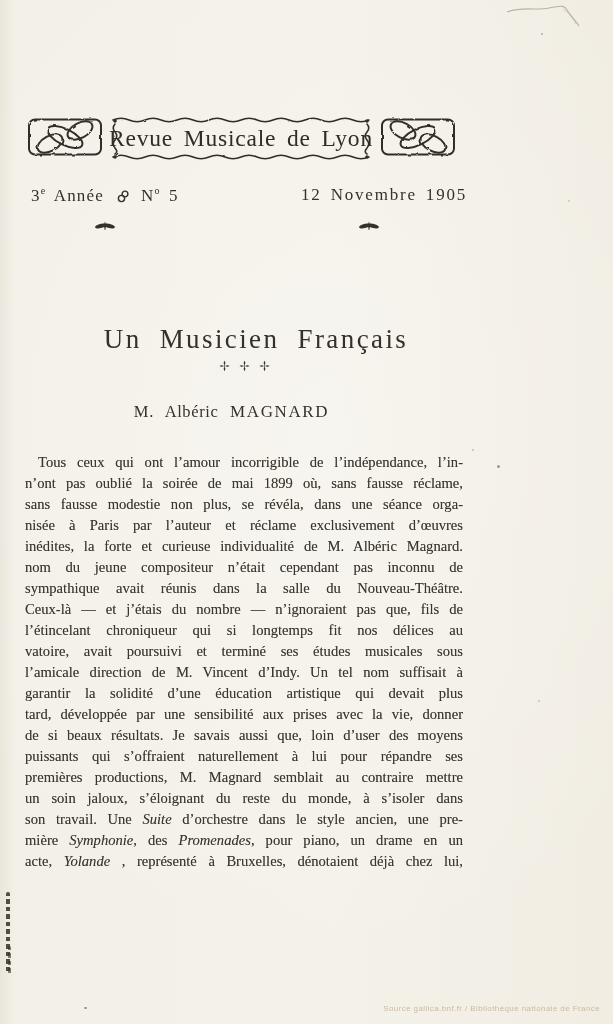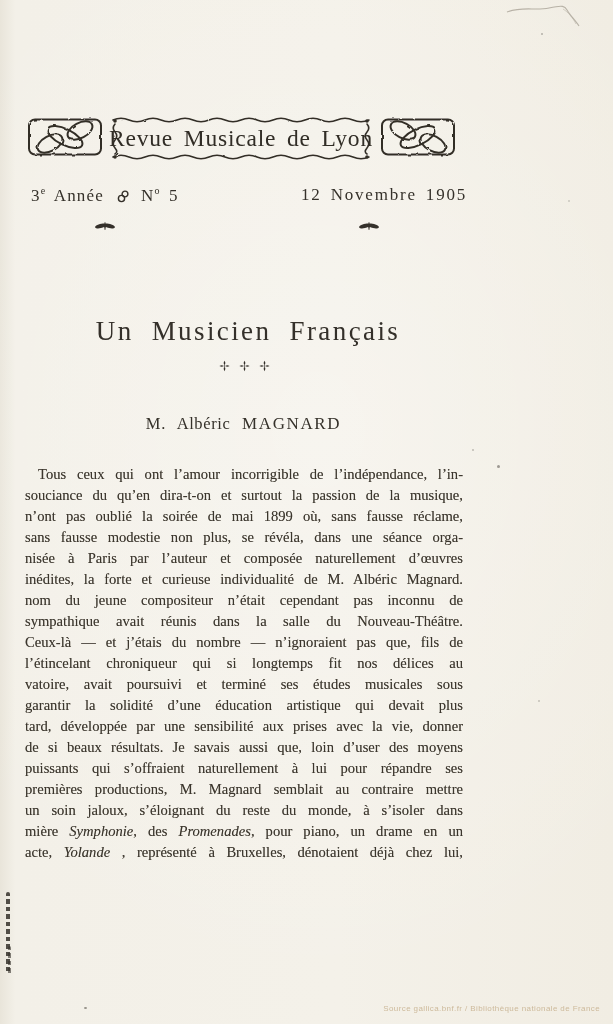--- a/index.html
+++ b/index.html
@@ -31,38 +31,38 @@
   .issue-row{position:absolute;left:0;top:185px;width:613px;height:24px;font-size:17px;color:#35312a;}
   .issue-left{position:absolute;left:31px;top:0;letter-spacing:1.2px;word-spacing:4px;white-space:nowrap;}
   .issue-right{position:absolute;left:293px;top:0;letter-spacing:1.8px;word-spacing:3px;white-space:nowrap;margin-left:8px;}
   .issue-left sup,.issue-left .sup{font-size:10px;vertical-align:7px;letter-spacing:0;}
   .inline-orn{display:inline-block;vertical-align:-2px;margin:0 3px;}
   .fleuron{position:absolute;top:220px;width:22px;height:12px;}
   .fleuron.left{left:94px;}
   .fleuron.right{left:358px;}
   
   .article-title{
-    position:absolute;left:25px;top:312px;width:438px;margin:4px;
+    position:absolute;left:25px;top:312px;width:438px;margin:12px;
     text-align:center;font-weight:normal;
     font-size:27px;letter-spacing:2.4px;word-spacing:9px;color:#34302a;
   }
   .cross-row{
     position:absolute;left:25px;top:360px;width:438px;
     display:flex;justify-content:center;gap:9px;
   }
   .cross-row svg{width:11px;height:12px;}
   .article-author{
-    position:absolute;left:25px;top:402px;width:413px;margin:12px;
+    position:absolute;left:25px;top:402px;width:413px;margin:0;
     text-align:center;font-weight:normal;font-size:16.5px;color:#35312a;
     letter-spacing:0.6px;word-spacing:7px;white-space:nowrap;
   }
   .article-author .caps{font-size:17px;letter-spacing:1.6px;}
   
   .article-body{
-    position:absolute;left:25px;top:464px;width:438px;
+    position:absolute;left:25px;top:452px;width:438px;
     font-size:14.6px;line-height:21px;color:#3b362d;
     text-shadow:0 0 0.4px rgba(59,54,45,0.45);
   }
   .body-line{text-align:justify;text-align-last:justify;white-space:normal;height:21px;overflow:visible;}
   .body-line.indent{text-indent:13px;}
   .body-line i{font-style:italic;}
   
   .edge-marks{position:absolute;border-radius:2px;opacity:.85;
     background:repeating-linear-gradient(179deg,#35312a 0 4px,transparent 4px 7px,#35312a 7px 12px,transparent 12px 15px);}
   .edge-a{left:6px;top:892px;width:3.5px;height:82px;}
@@ -202,36 +202,37 @@
     </svg>
   </div>
 
   <h2 class="article-author">
     <span>M. Albéric</span>
     <span class="caps">MAGNARD</span>
   </h2>
 
   <div class="article-body">
       <div class="body-line indent"><span>Tous ceux qui ont l’amour incorrigible de l’indépendance, l’in-</span></div>
-      <div class="body-line"><span>souciance du qu’en dira-t-on et surtout la passion de la musique,</span></div>
       <div class="body-line"><span>n’ont pas oublié la soirée de mai 1899 où, sans fausse réclame,</span></div>
       <div class="body-line"><span>sans fausse modestie non plus, se révéla, dans une séance orga-</span></div>
-      <div class="body-line"><span>nisée à Paris par l’auteur et composée naturellement d’œuvres</span></div>
+      <div class="body-line"><span>nisée à Paris par l’auteur et réclame exclusivement d’œuvres</span></div>
       <div class="body-line"><span>inédites, la forte et curieuse individualité de M. Albéric Magnard.</span></div>
       <div class="body-line"><span>nom du jeune compositeur n’était cependant pas inconnu de</span></div>
       <div class="body-line"><span>sympathique avait réunis dans la salle du Nouveau-Théâtre.</span></div>
       <div class="body-line"><span>Ceux-là — et j’étais du nombre — n’ignoraient pas que, fils de</span></div>
       <div class="body-line"><span>l’étincelant chroniqueur qui si longtemps fit nos délices au</span></div>
       <div class="body-line"><span>vatoire, avait poursuivi et terminé ses études musicales sous</span></div>
+      <div class="body-line"><span>l’amicale direction de M. Vincent d’Indy. Un tel nom suffisait à</span></div>
       <div class="body-line"><span>garantir la solidité d’une éducation artistique qui devait plus</span></div>
       <div class="body-line"><span>tard, développée par une sensibilité aux prises avec la vie, donner</span></div>
       <div class="body-line"><span>de si beaux résultats. Je savais aussi que, loin d’user des moyens</span></div>
       <div class="body-line"><span>puissants qui s’offraient naturellement à lui pour répandre ses</span></div>
       <div class="body-line"><span>premières productions, M. Magnard semblait au contraire mettre</span></div>
       <div class="body-line"><span>un soin jaloux, s’éloignant du reste du monde, à s’isoler dans</span></div>
+      <div class="body-line"><span>son travail. Une </span><i>Suite</i><span> d’orchestre dans le style ancien, une pre-</span></div>
       <div class="body-line"><span>mière </span><i>Symphonie</i><span>, des </span><i>Promenades</i><span>, pour piano, un drame en un</span></div>
       <div class="body-line"><span>acte, </span><i>Yolande</i><span> , représenté à Bruxelles, dénotaient déjà chez lui,</span></div>
     </div>
 
   <div class="edge-marks edge-a"></div>
   <div class="edge-marks edge-b"></div>
   <svg class="scribble" width="90" height="30" viewBox="0 0 90 30">
     <path d="M2,10 C18,4 30,9 44,6 S60,4 62,8 C64,12 70,18 74,24" stroke="#a49e92" stroke-width="1.1" fill="none" opacity="0.75"></path>
     <path d="M58,7 C63,10 68,16 71,22" stroke="#b0aa9e" stroke-width="0.9" fill="none" opacity="0.55"></path>
   </svg>

